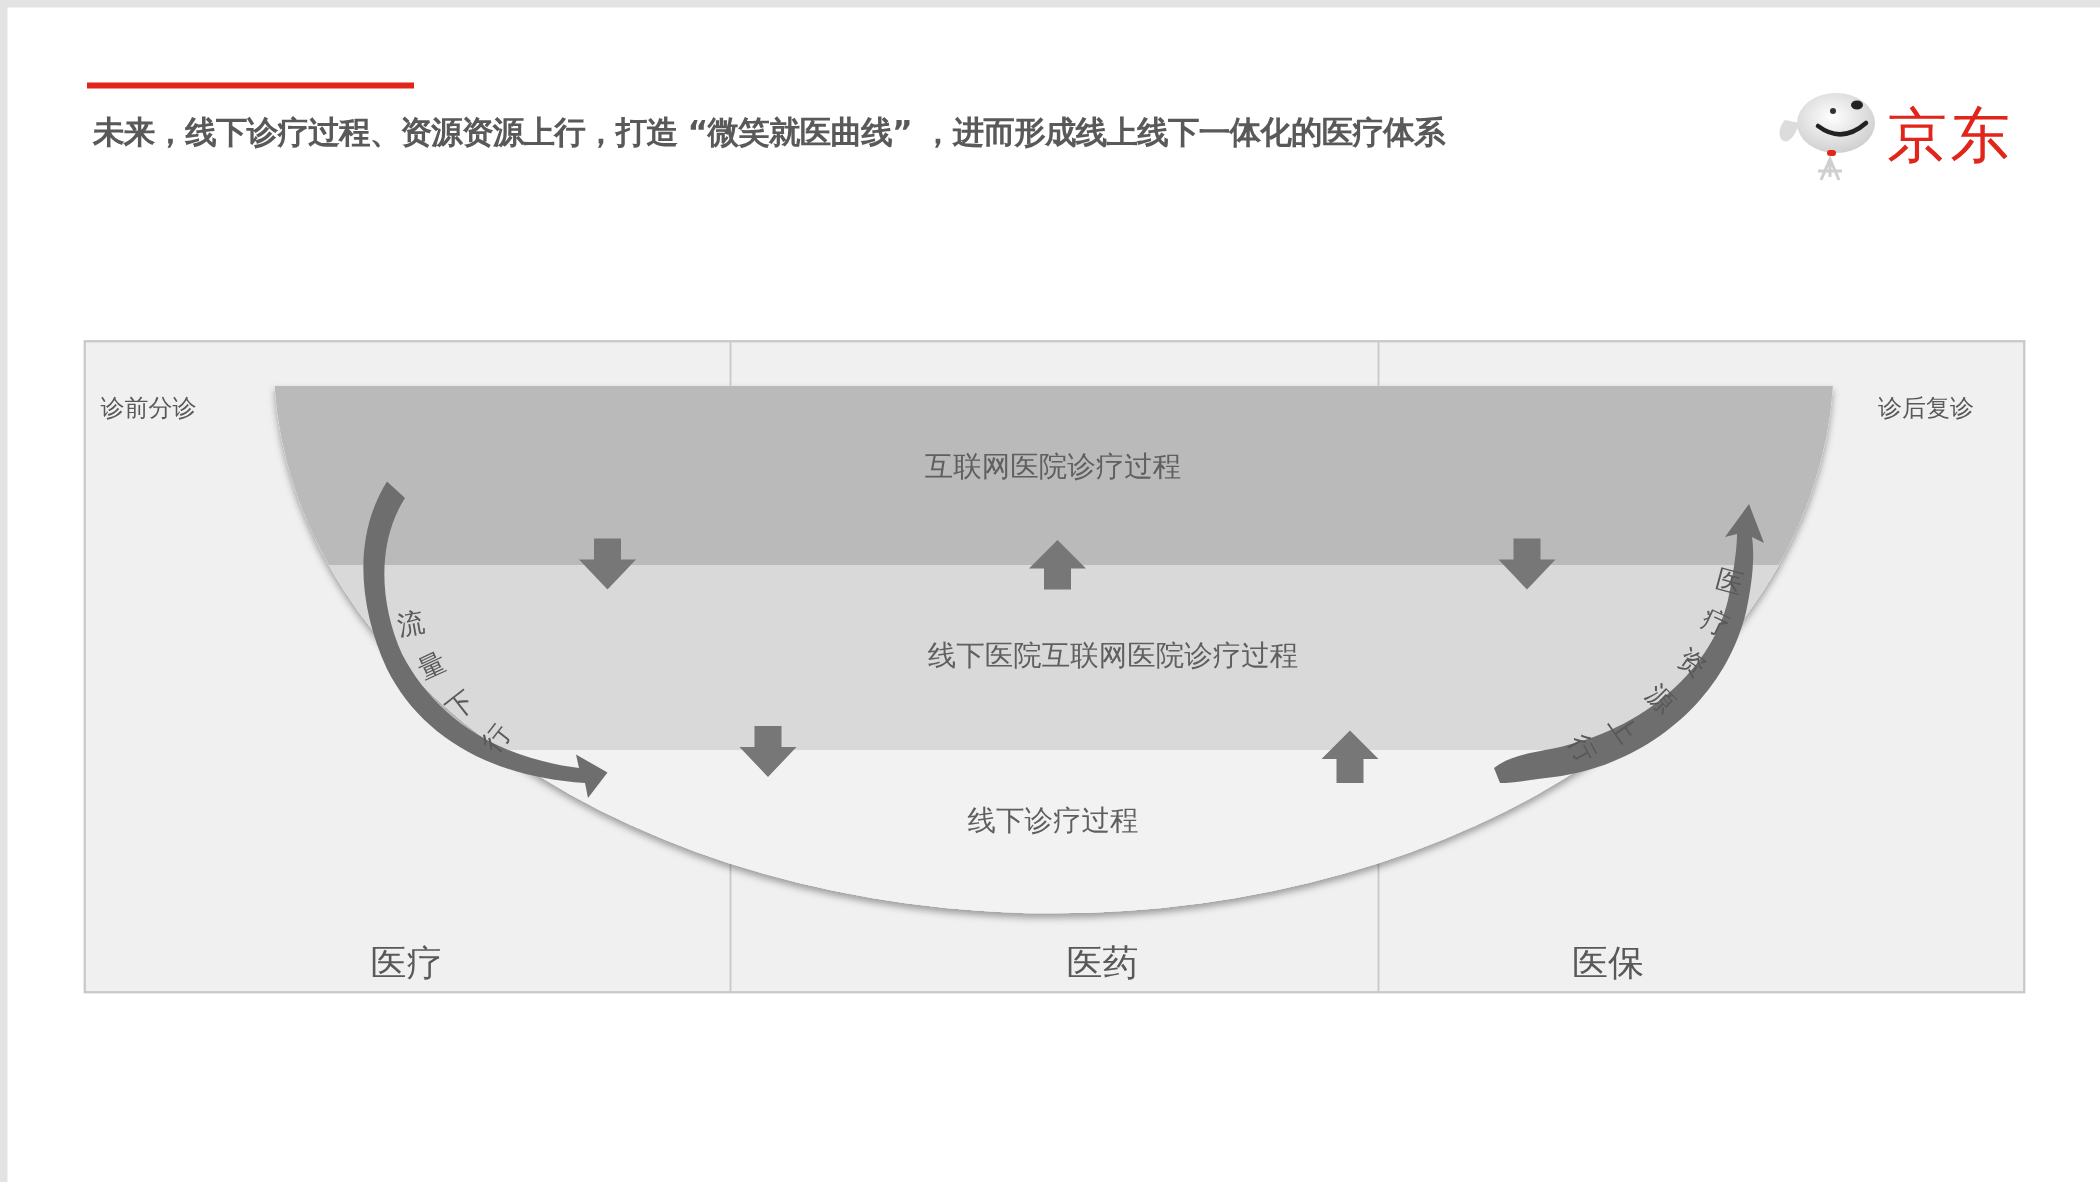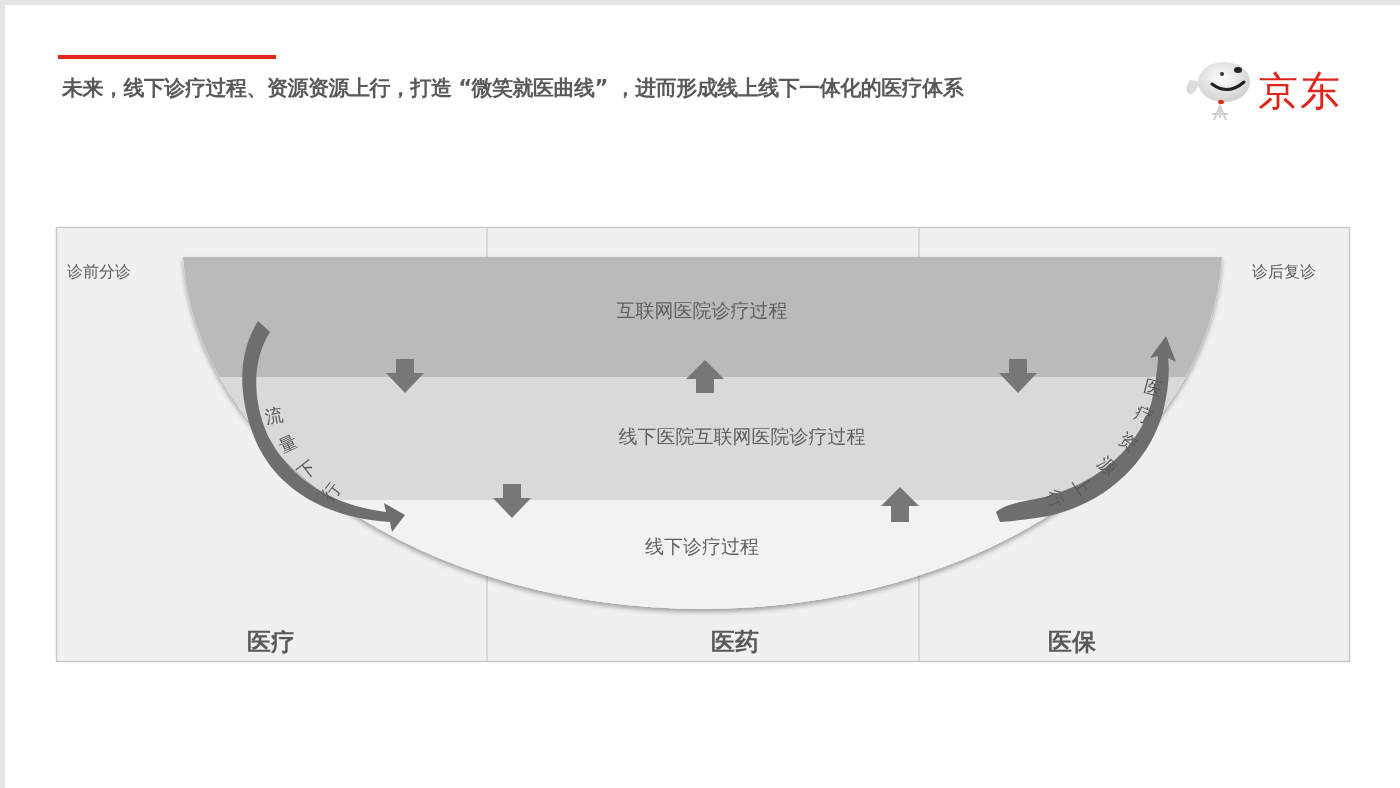--- a/index.html
+++ b/index.html
@@ -17,21 +17,21 @@
   }
   .logo { position: absolute; left: 1182px; top: 58px; width: 180px; height: 64px; }
   .logo-text {
     position: absolute; left: 76px; top: 8px; font-size: 40px; color: #e1251b;
     font-weight: normal; letter-spacing: 2px; line-height: 50px;
   }
   .diagram { position: absolute; left: 0; top: 0; width: 1400px; height: 788px; }
   .lbl { position: absolute; white-space: nowrap; color: #595959; }
   .corner { font-size: 16px; top: 262px; }
   .band-label { font-size: 19px; color: #5f5f5f; transform: translateX(-50%); }
-  .col-label { font-size: 24px; font-weight: bold; color: #595959; top: 626px; transform: translateX(-50%); }
+  .col-label { font-size: 24px; font-weight: normal; color: #595959; top: 626px; transform: translateX(-50%); }
   .vchar { position: absolute; font-size: 18px; color: #595959; }
 </style>
 </head>
 <body>
 
 <div class="frame-top"></div>
 <div class="frame-left"></div>
 
 <div class="red-bar"></div>
 <div class="title">未来，线下诊疗过程、资源资源上行，打造 “微笑就医曲线” ，进而形成线上线下一体化的医疗体系</div>

